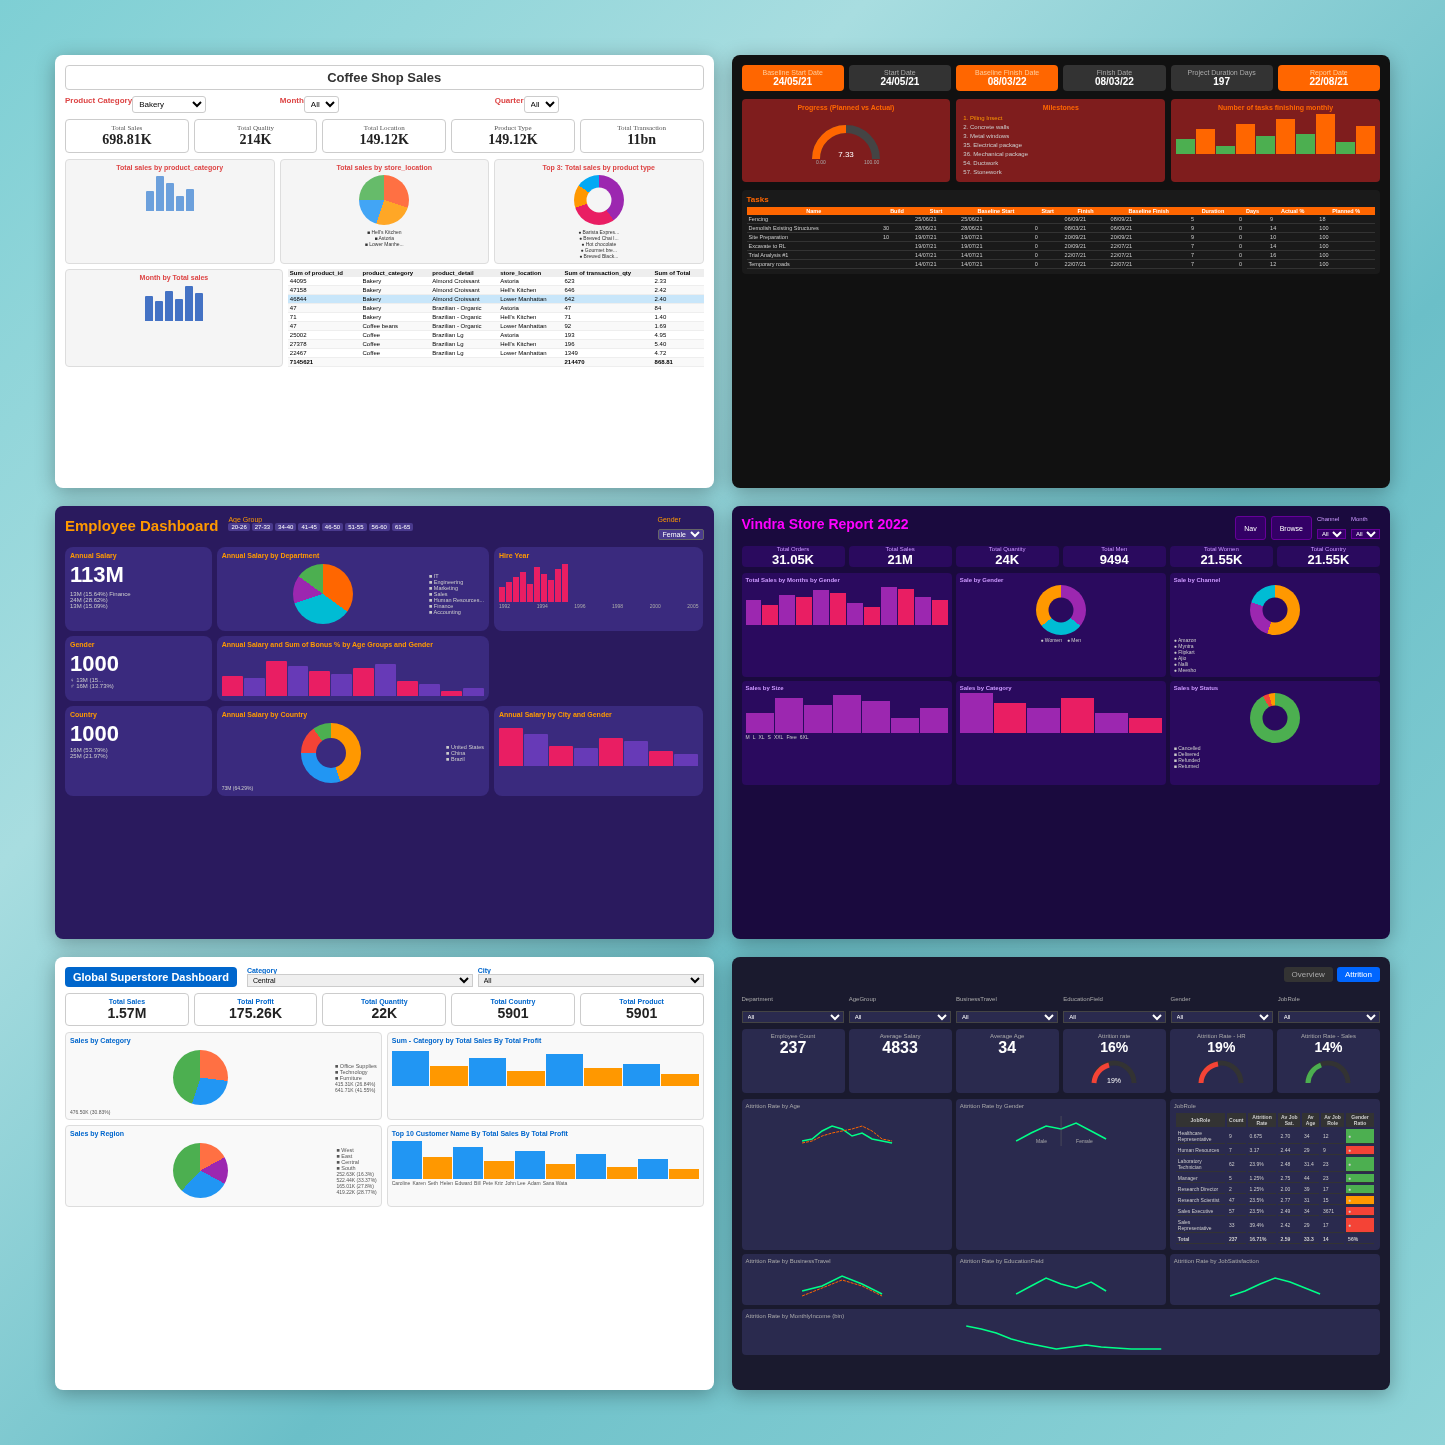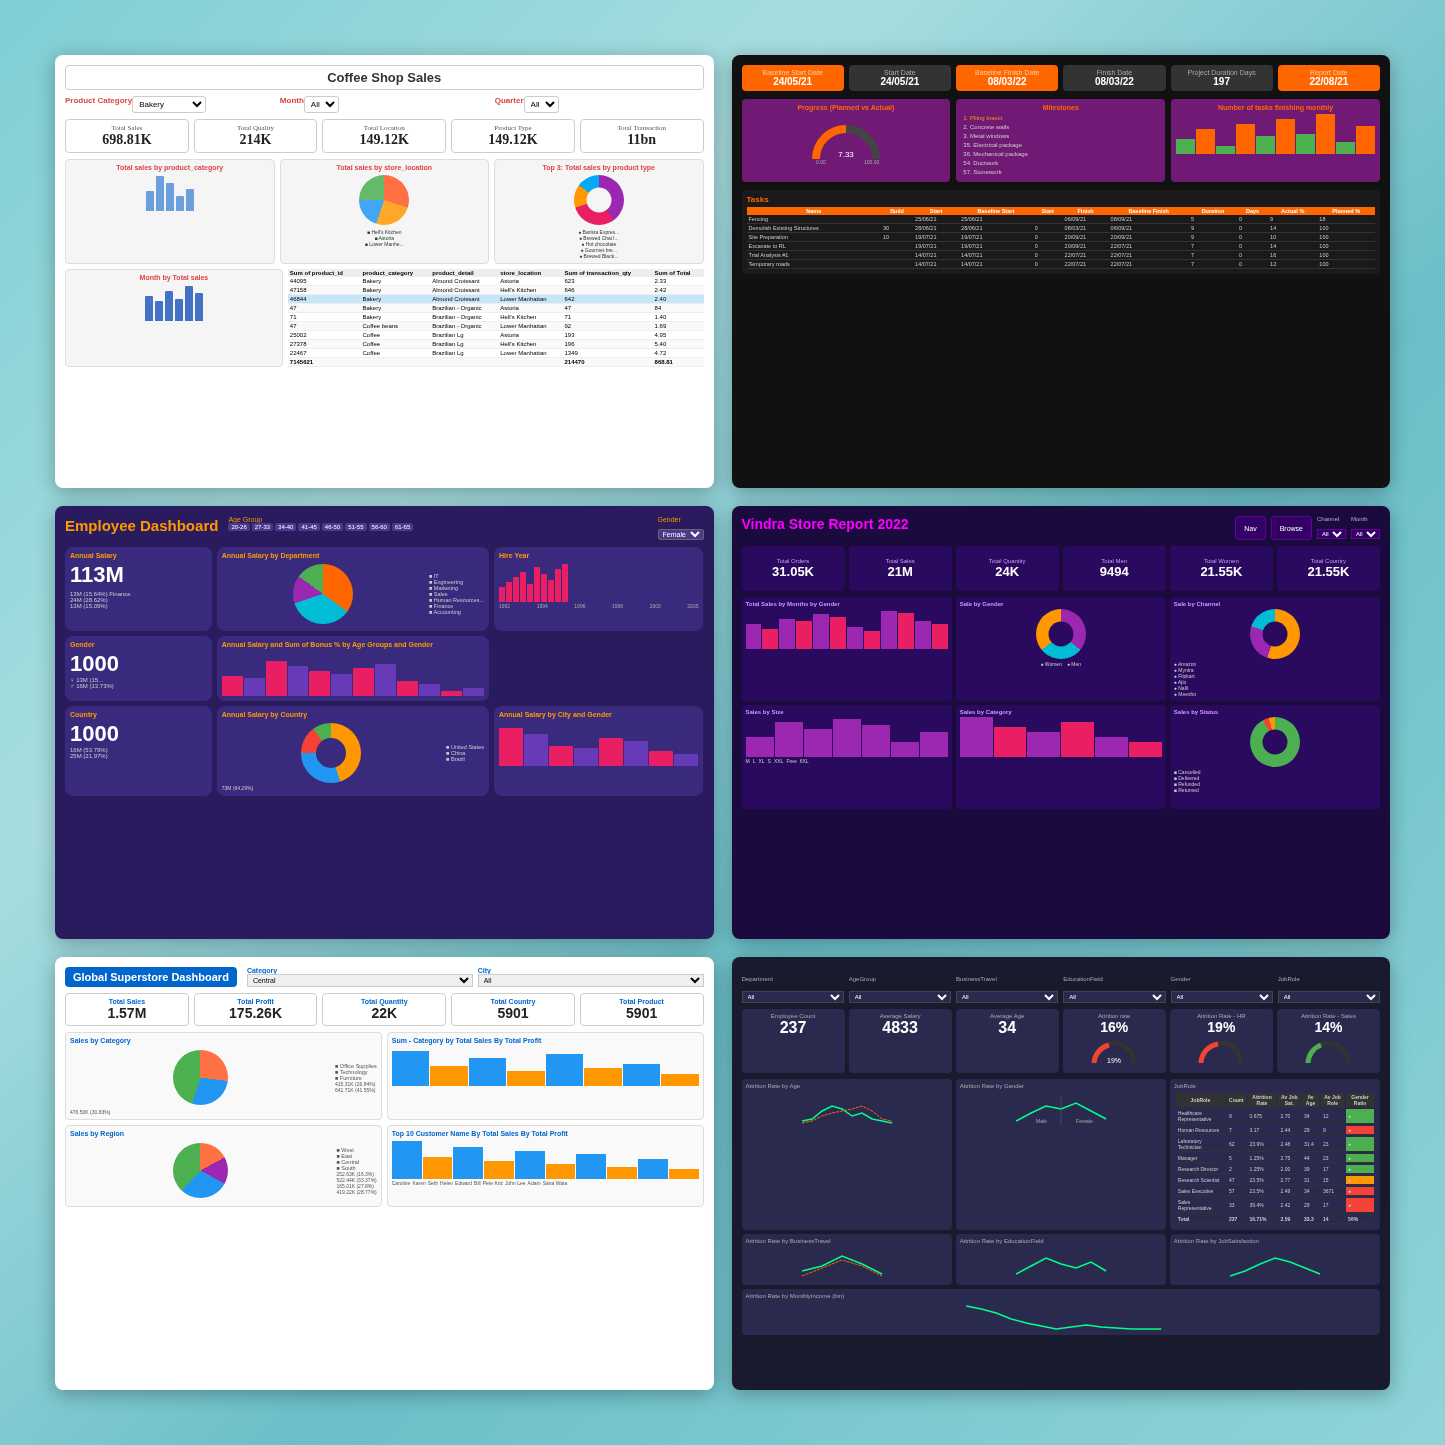--- a/index.html
+++ b/index.html
@@ -218,21 +218,21 @@
     }
     .date-box.dark .date-label { color: #aaa; }
     .date-box.dark .date-val { color: white; }
     .project-charts {
       display: grid;
       grid-template-columns: 1fr 1fr 1fr;
       gap: 6px;
       margin-bottom: 8px;
     }
     .proj-chart {
-      background: #701a75;
+      background: #7f1d1d;
       border-radius: 4px;
       padding: 5px;
       text-align: center;
     }
     .proj-chart .pc-title {
       font-size: 7px;
       color: #ff6600;
       font-weight: bold;
       margin-bottom: 3px;
     }
@@ -386,21 +386,21 @@
     }
     .vindra-metrics {
       display: flex;
       gap: 4px;
       margin-bottom: 6px;
     }
     .vindra-metric {
       flex: 1;
       background: #2a0a5e;
       border-radius: 4px;
-      padding: 12px;
+      padding: 0;
       text-align: center;
     }
     .vindra-metric .vm-label {
       font-size: 6px;
       color: #cc99ff;
     }
     .vindra-metric .vm-value {
       font-size: 13px;
       font-weight: bold;
       color: white;
@@ -1444,20 +1444,24 @@
             <span>Pete Kriz</span>
             <span>John Lee</span>
             <span>Adam</span>
             <span>Sana Wata</span>
         </div>
       </div>
     </div>
   </div>
 
   <div class="dashboard-card attrition-dashboard">
+    <div style="display:flex;justify-content:flex-end;gap:4px;margin-bottom:5px;">
+      <div class="attr-tab inactive">Overview</div>
+      <div class="attr-tab active">Attrition</div>
+    </div>
     <div class="attr-header">
       <div class="attr-filter">
         <label>Department</label>
         <select>
           <option>All</option>
         </select>
       </div>
       <div class="attr-filter">
         <label>AgeGroup</label>
         <select>

